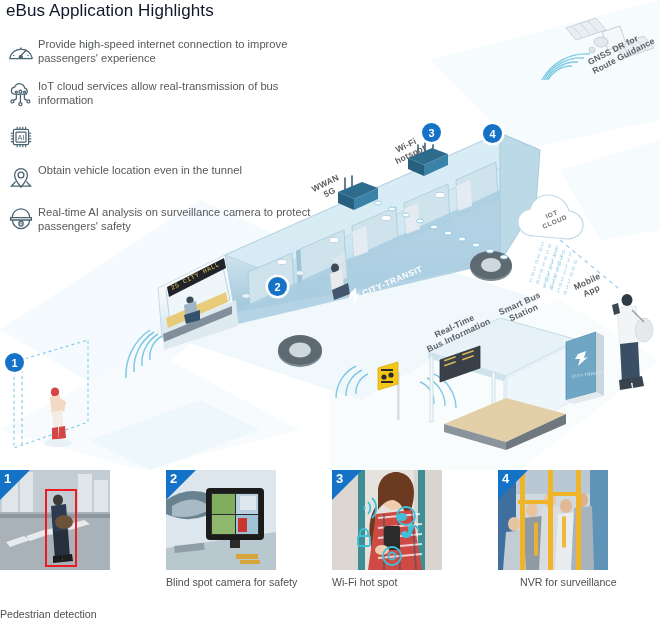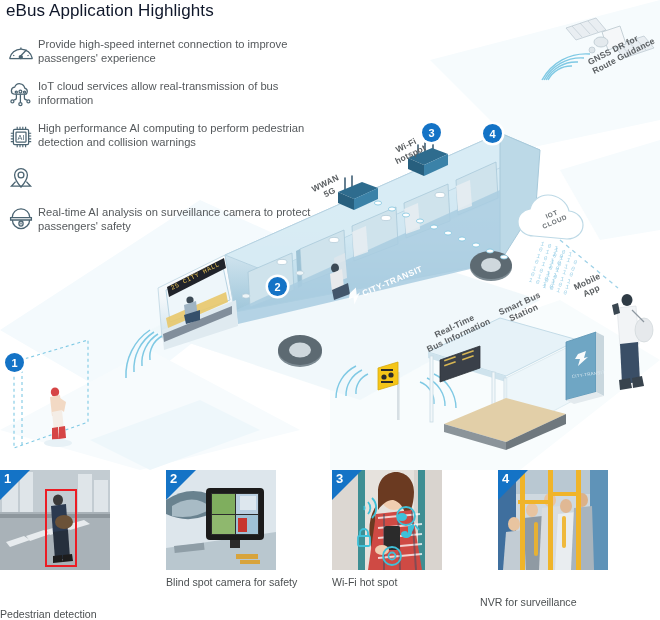--- a/index.html
+++ b/index.html
@@ -123,31 +123,31 @@
           <rect x="10" y="10" width="10" height="10" rx="0.8"></rect>
           <g stroke-width="1.15">
             <path d="M11.2 7.4V4.8M14 7.4V4.8M16.8 7.4V4.8M19.6 7.4V4.8"></path>
             <path d="M11.2 22.6v2.6M14 22.6v2.6M16.8 22.6v2.6M19.6 22.6v2.6"></path>
             <path d="M7.4 11.2H4.8M7.4 14H4.8M7.4 16.8H4.8M7.4 19.6H4.8"></path>
             <path d="M22.6 11.2h2.6M22.6 14h2.6M22.6 16.8h2.6M22.6 19.6h2.6"></path>
           </g>
           <text x="15" y="18.3" font-family="Liberation Sans, sans-serif" font-size="7.3" fill="#4b6472" stroke="none" text-anchor="middle">AI</text>
         </svg>
       </div>
-      <div class="b-text">High performance AI computing to perform pedestrian detection and collision warnings</div>
     </div>
 
     <div class="bullet">
       <div class="b-icon">
         <svg class="ico" width="30" height="30" viewBox="0 0 30 30" fill="none" stroke="#4b6472" stroke-width="1.3">
           <path d="M15 4.6a6.4 6.4 0 0 0-6.4 6.4c0 4.6 6.4 12.2 6.4 12.2s6.4-7.6 6.4-12.2A6.4 6.4 0 0 0 15 4.6z"></path>
           <circle cx="15" cy="11" r="2.9"></circle>
           <path d="M9.6 17.6 5.4 22.2h19.2L20.4 17.6"></path>
         </svg>
       </div>
+      <div class="b-text">Obtain vehicle location even in the tunnel</div>
     </div>
 
     <div class="bullet">
       <div class="b-icon">
         <svg class="ico" width="30" height="30" viewBox="0 0 30 30" fill="none" stroke="#4b6472" stroke-width="1.3">
           <path d="M4.6 11.6h20.8v2.4H4.6z"></path>
           <path d="M6.2 11.6a8.8 8.8 0 0 1 17.6 0"></path>
           <path d="M6.4 14a8.6 8.6 0 0 0 17.2 0"></path>
           <ellipse cx="15" cy="17.6" rx="2.1" ry="2.6"></ellipse>
           <path d="M15 16.4v2.2"></path>
@@ -608,16 +608,16 @@
           </g>
           <g fill="#f0b429" opacity=".9">
             <rect x="36" y="52" width="4" height="34" rx="2"></rect>
               <rect x="64" y="46" width="4" height="32" rx="2"></rect>
           </g>
         </svg>
       </div>
       <div class="corner"></div>
       <div class="corner-num">4</div>
     </div>
-    <div class="cap" style="left:480px;margin-top:20px;">NVR for surveillance</div>
+    <div class="cap" style="left:520px;">NVR for surveillance</div>
   </div>
 
 </div>
 
 </body></html>

